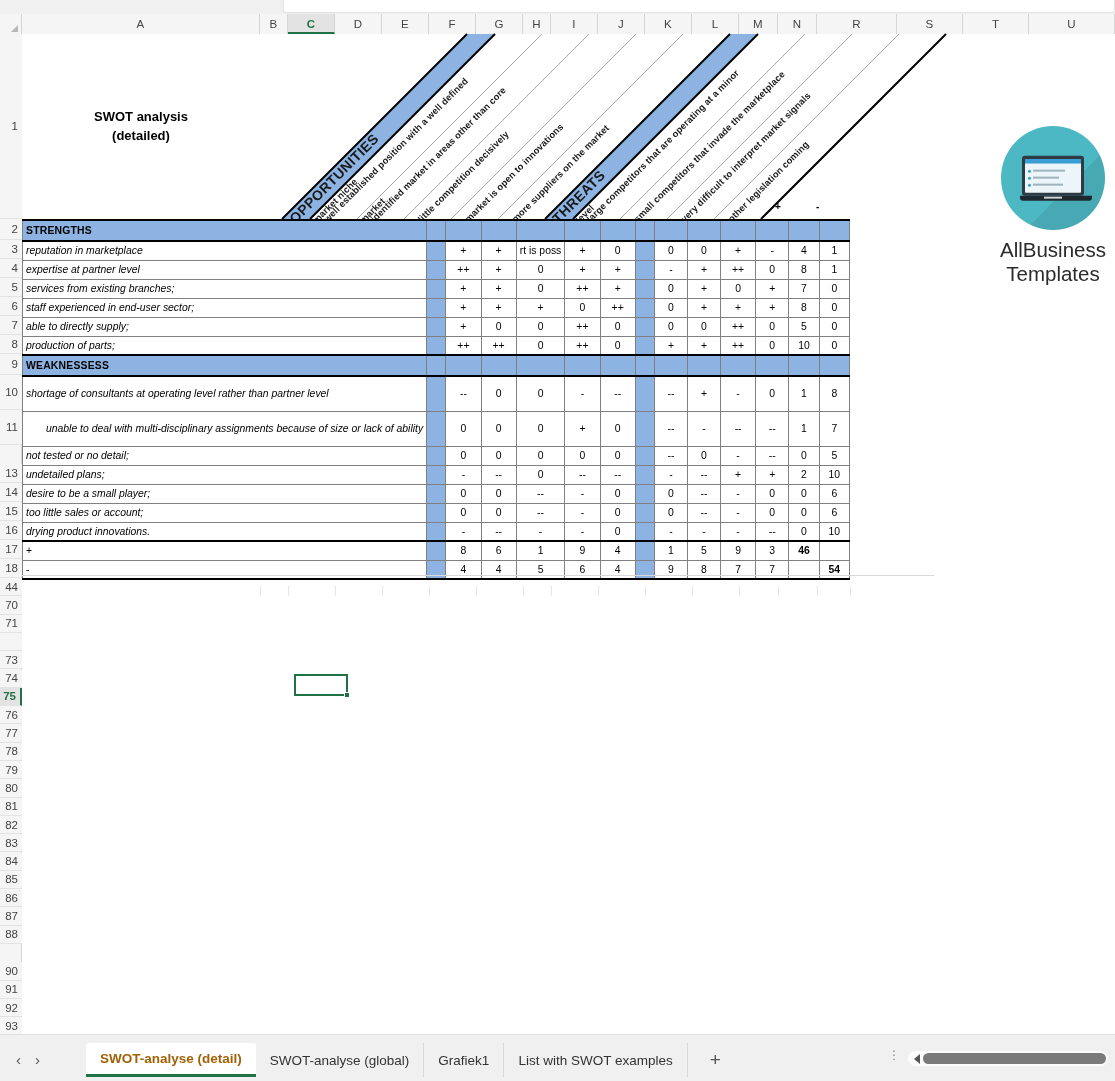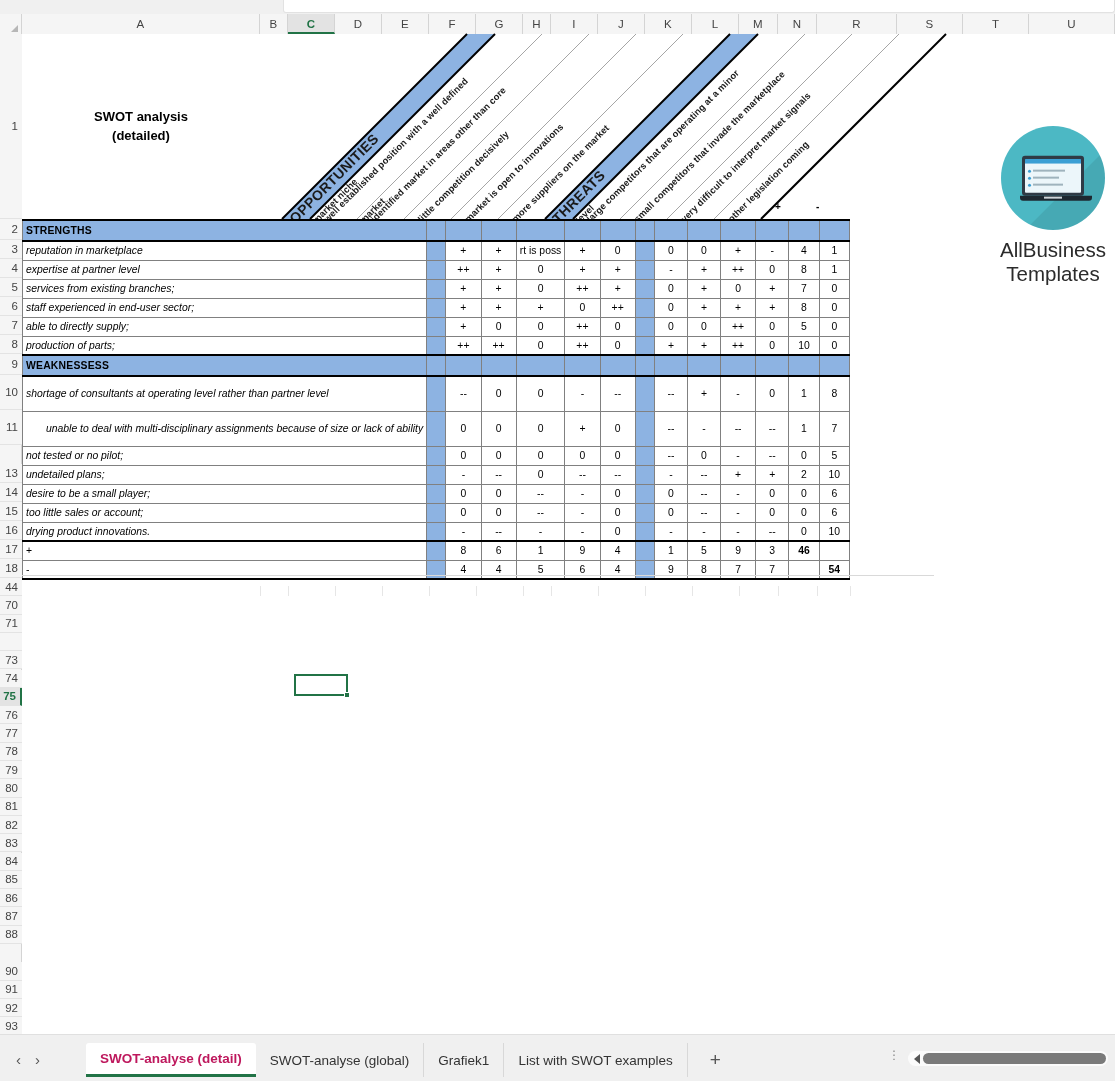--- a/index.html
+++ b/index.html
@@ -225,21 +225,21 @@
     position: absolute; left: 86px; top: 8px; height: 34px;
     display: flex; align-items: stretch;
   }
   .tabitem {
     display: flex; align-items: center; padding: 0 14px;
     font-size: 13.5px; color: #333;
     border-right: 1px solid #d8d8d8;
     background: transparent;
   }
   .tabitem.active {
-    background: #ffffff; font-weight: bold; color: #be185d;
+    background: #ffffff; font-weight: bold; color: #a16207;
     border-right: none; border-radius: 3px 3px 0 0;
     border-bottom: 3px solid #217346;
   }
   .tabadd {
     display: flex; align-items: center; padding: 0 22px;
     font-size: 19px; color: #555;
   }
   #bottombar .dots {
     position: absolute; left: 888px; top: 18px; width: 4px; color: #888;
     font-size: 12px; line-height: 4px; letter-spacing: 0;
@@ -558,21 +558,21 @@
             <td class="num">0</td>
             <td class="blue sepL"></td>
             <td class="num">--</td>
             <td class="num">-</td>
             <td class="num">--</td>
             <td class="num">--</td>
             <td class="num sepL">1</td>
             <td class="num">7</td>
           </tr>
           <tr>
-            <td class="lbl">not tested or no pilot;</td>
+            <td class="lbl">not tested or no detail;</td>
             <td class="blue sepL"></td>
             <td class="num">0</td>
             <td class="num">0</td>
             <td class="num">0</td>
             <td class="num">0</td>
             <td class="num">0</td>
             <td class="blue sepL"></td>
             <td class="num">--</td>
             <td class="num">0</td>
             <td class="num">-</td>

